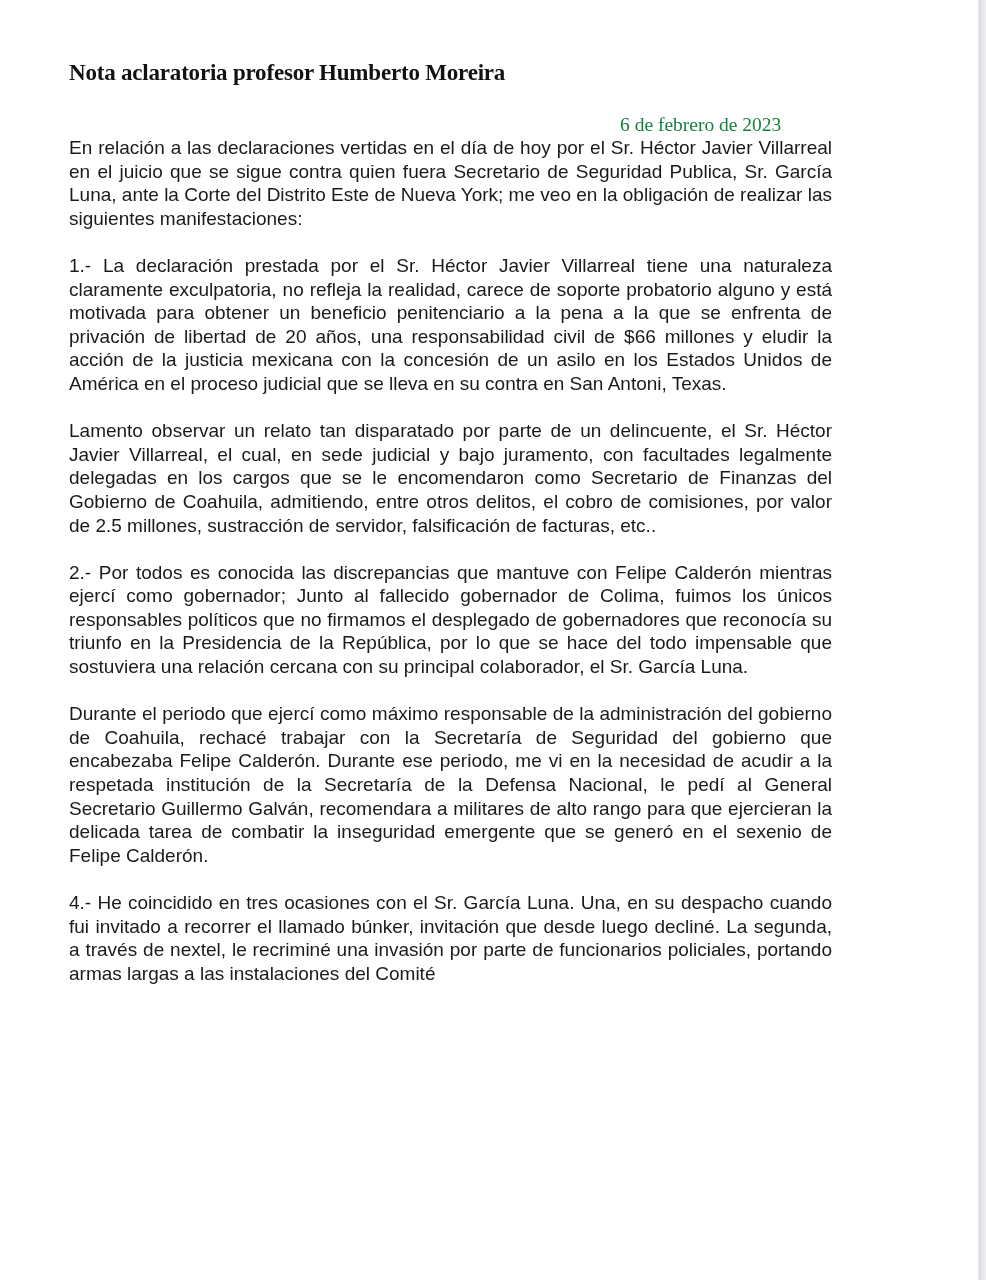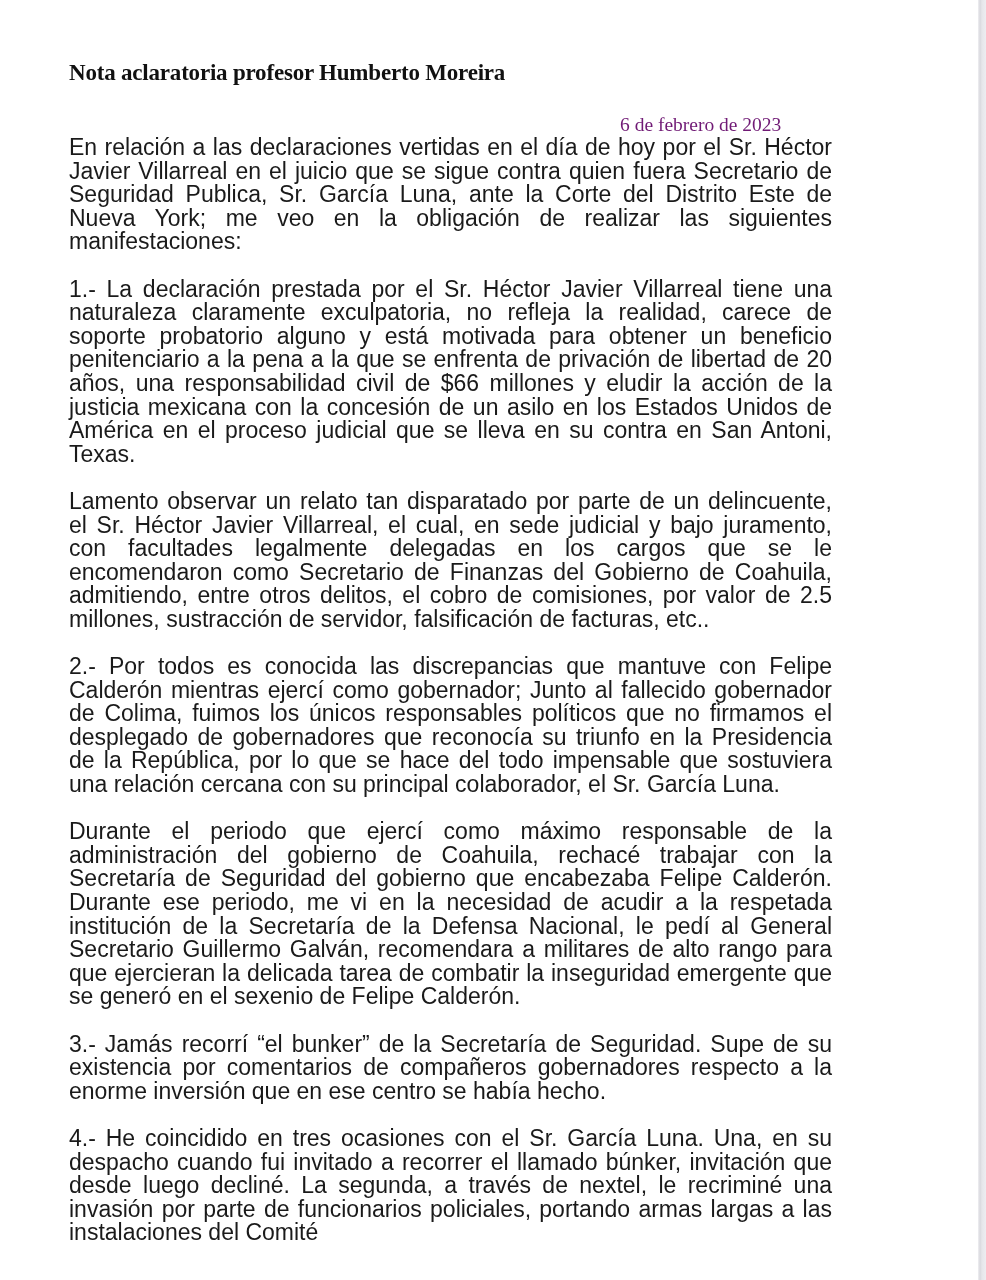--- a/index.html
+++ b/index.html
@@ -42,29 +42,29 @@
       letter-spacing: -0.2px;
       text-align: center;
     }
     .date {
       position: absolute;
       left: 620px;
       top: 112px;
       font-family: "Liberation Serif", serif;
       font-size: 19.5px;
       line-height: 26px;
-      color: #701a75;
+      color: #15803d;
     }
     .body-text {
       position: absolute;
       left: 69px;
       top: 136px;
       width: 763px;
       font-family: "Liberation Sans", sans-serif;
-      font-size: 23px;
+      font-size: 19px;
       line-height: 23.6px;
       color: #1a1a1a;
     }
     .body-text p {
       margin: 0 0 23.6px 0;
       text-align: justify;
       text-align-last: left;
     }
   </style>
 </head>
@@ -72,17 +72,16 @@
 
 <div class="page">
   <h1 class="title">Nota aclaratoria profesor Humberto Moreira</h1>
   <div class="date">6 de febrero de 2023</div>
   <div class="body-text">
     <p>En relación a las declaraciones vertidas en el día de hoy por el Sr. Héctor Javier Villarreal en el juicio que se sigue contra quien fuera Secretario de Seguridad Publica, Sr. García Luna, ante la Corte del Distrito Este de Nueva York; me veo en la obligación de realizar las siguientes manifestaciones:</p>
     <p>1.- La declaración prestada por el Sr. Héctor Javier Villarreal tiene una naturaleza claramente exculpatoria, no refleja la realidad, carece de soporte probatorio alguno y está motivada para obtener un beneficio penitenciario a la pena a la que se enfrenta de privación de libertad de 20 años, una responsabilidad civil de $66 millones y eludir la acción de la justicia mexicana con la concesión de un asilo en los Estados Unidos de América en el proceso judicial que se lleva en su contra en San Antoni, Texas.</p>
     <p>Lamento observar un relato tan disparatado por parte de un delincuente, el Sr. Héctor Javier Villarreal, el cual, en sede judicial y bajo juramento, con facultades legalmente delegadas en los cargos que se le encomendaron como Secretario de Finanzas del Gobierno de Coahuila, admitiendo, entre otros delitos, el cobro de comisiones, por valor de 2.5 millones, sustracción de servidor, falsificación de facturas, etc..</p>
     <p>2.- Por todos es conocida las discrepancias que mantuve con Felipe Calderón mientras ejercí como gobernador; Junto al fallecido gobernador de Colima, fuimos los únicos responsables políticos que no firmamos el desplegado de gobernadores que reconocía su triunfo en la Presidencia de la República, por lo que se hace del todo impensable que sostuviera una relación cercana con su principal colaborador, el Sr. García Luna.</p>
     <p>Durante el periodo que ejercí como máximo responsable de la administración del gobierno de Coahuila, rechacé trabajar con la Secretaría de Seguridad del gobierno que encabezaba Felipe Calderón. Durante ese periodo, me vi en la necesidad de acudir a la respetada institución de la Secretaría de la Defensa Nacional, le pedí al General Secretario Guillermo Galván, recomendara a militares de alto rango para que ejercieran la delicada tarea de combatir la inseguridad emergente que se generó en el sexenio de Felipe Calderón.</p>
-    <p>3.- Jamás recorrí “el bunker” de la Secretaría de Seguridad. Supe de su existencia por comentarios de compañeros gobernadores respecto a la enorme inversión que en ese centro se había hecho.</p>
     <p>4.- He coincidido en tres ocasiones con el Sr. García Luna. Una, en su despacho cuando fui invitado a recorrer el llamado búnker, invitación que desde luego decliné. La segunda, a través de nextel, le recriminé una invasión por parte de funcionarios policiales, portando armas largas a las instalaciones del Comité</p>
   </div>
 </div>
 <div class="edge"></div>
 
 </body></html>

